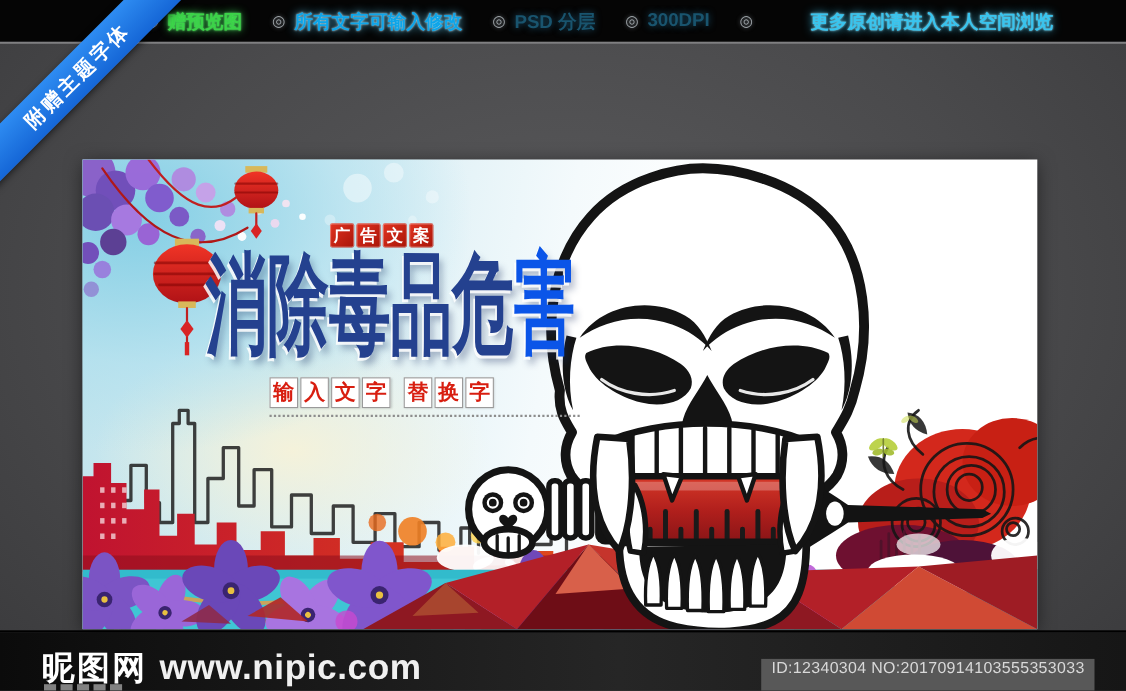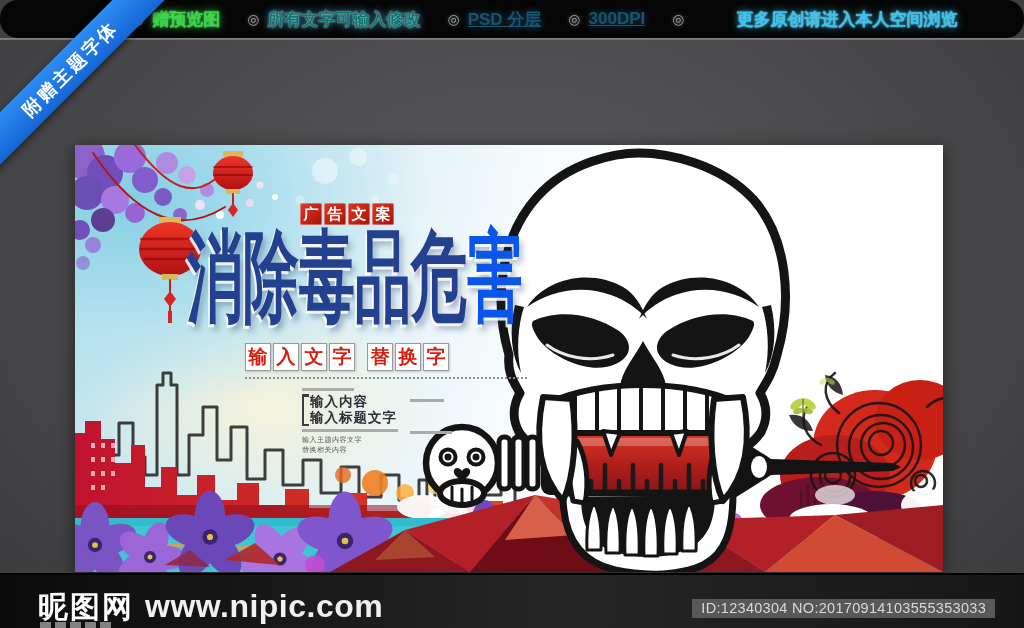--- a/index.html
+++ b/index.html
@@ -1,28 +1,28 @@
 <!DOCTYPE html>
 <html><head>
 <meta charset="utf-8">
 <style>
   html,body{margin:0;padding:0;background:#222;}
   .page{position:relative;width:1024px;height:628px;overflow:hidden;
     background:radial-gradient(ellipse at 50% 42%, #5a5a5c 0%, #4a4a4c 55%, #3a3a3c 100%);
     font-family:"Liberation Sans",sans-serif;}
   
   .topbar{position:absolute;top:0;left:0;right:0;height:38px;background:#050505;
-    display:flex;align-items:center;gap:27px;padding-left:132px;z-index:20;border-radius:18px;}
+    display:flex;align-items:center;gap:27px;padding-left:132px;z-index:20;}
   .topbar:after{content:"";position:absolute;left:0;right:0;top:38px;height:2px;
     background:linear-gradient(#8a8a8c,#6a6a6c);}
   .tb-item{display:flex;align-items:center;gap:8px;font-size:17px;font-weight:bold;white-space:nowrap;}
   .tb-bullet{font-size:14px;color:#9aa0a4;text-shadow:0 0 4px rgba(160,170,180,.7);font-weight:normal;}
   .tb-green{color:#3bd348;text-shadow:0 0 8px rgba(60,220,90,.95),0 0 2px #7f7;}
-  .tb-white{color:#0f766e;text-shadow:0 0 9px rgba(90,200,240,.95),0 0 2px #fff;}
-  .tb-dim{color:#19546e;text-shadow:0 0 7px rgba(35,100,135,.8);text-decoration:underline;}
+  .tb-white{color:#0ea5e9;text-shadow:0 0 9px rgba(90,200,240,.95),0 0 2px #fff;}
+  .tb-dim{color:#19546e;text-shadow:0 0 7px rgba(35,100,135,.8);}
   .tb-cyan{color:#38c4ee;text-shadow:0 0 9px rgba(56,196,238,.9),0 0 2px #bef;margin-left:44px;}
   
   .ribbon{position:absolute;left:-56px;top:50px;width:252px;height:37px;
     background:linear-gradient(#2e8cf2,#1566d6);transform:rotate(-45deg);
     display:flex;align-items:center;justify-content:center;color:#fff;font-size:18px;
     font-weight:bold;letter-spacing:3px;z-index:40;box-shadow:0 2px 7px rgba(0,0,0,.55);}
   
   .poster{position:absolute;left:75px;top:145px;width:868px;height:427px;overflow:hidden;
     box-shadow:0 3px 16px rgba(0,0,0,.55);cursor:pointer;
     background:
@@ -59,21 +59,21 @@
   .c-tiny{font-size:7px;color:#555;letter-spacing:.5px;line-height:1.35;}
   .micro-bar{height:3px;background:#9a9a9a;opacity:.8;margin:3px 0;}
   .side-bar{position:absolute;height:2.5px;background:#aaa;}
   
   .footer{position:absolute;left:0;top:573px;width:1024px;height:55px;
     background:linear-gradient(90deg,#0b0b0b,#262626 55%,#161616);border-top:2px solid #000;z-index:20;}
   .brand{position:absolute;left:38px;top:12px;display:flex;align-items:baseline;gap:11px;}
   .site-name{color:#fff;font-size:30px;font-weight:bold;letter-spacing:2px;}
   .site-url{color:#f0f0f0;font-size:32px;font-weight:bold;letter-spacing:.5px;}
   .id-box{position:absolute;right:29px;top:24px;background:#585858;color:#d9d9d9;
-    font-size:14.5px;padding:1px 9px 2px;letter-spacing:.3px;}
+    font-size:14.5px;padding:1px 9px 13px;letter-spacing:.3px;}
   .crop-row{position:absolute;left:40px;top:47px;display:flex;gap:4px;opacity:.6;}
   .crop-row i{display:block;width:11px;height:6px;background:#cfcfcf;}
 </style>
 </head>
 <body>
 
 <div class="page">
 
   <div class="topbar">
     <div class="tb-item">
@@ -403,32 +403,20 @@
         <span>字</span>
       </div>
       <div class="grid-group">
         <span>替</span>
         <span>换</span>
         <span>字</span>
       </div>
     </div>
     <div class="dashes"></div>
 
-    <div class="copy">
-      <div class="micro-bar" style="width:52px"></div>
-      <div class="bracket">
-        <div class="c-big">输入内容</div>
-        <div class="c-big">输入标题文字</div>
-      </div>
-      <div class="micro-bar" style="width:96px"></div>
-      <div class="c-tiny">输入主题内容文字</div>
-      <div class="c-tiny">替换相关内容</div>
-      <div class="side-bar" style="left:108px;top:14px;width:34px"></div>
-      <div class="side-bar" style="left:108px;top:46px;width:42px"></div>
-    </div>
   </div>
 
   <div class="footer">
     <div class="brand">
       <span class="site-name">昵图网</span>
       <span class="site-url">www.nipic.com</span>
     </div>
     <div class="id-box">ID:12340304 NO:20170914103555353033</div>
     <div class="crop-row">
       <i></i>

